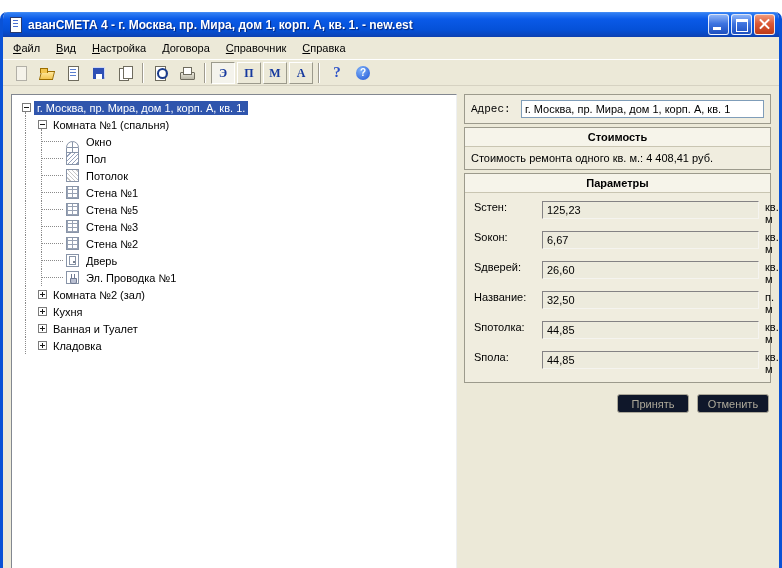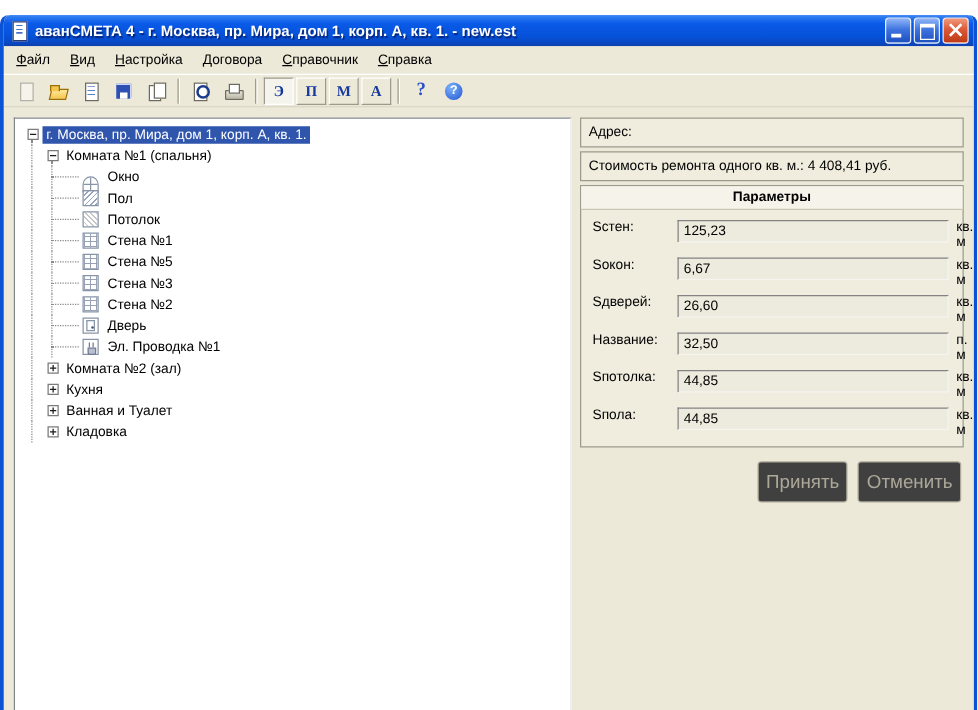--- a/index.html
+++ b/index.html
@@ -92,33 +92,33 @@
   .t-icon.wiring::before{content:'';position:absolute;left:3px;top:6px;width:5px;height:4px;background:#B9BFD1;border:1px solid #707A92;border-radius:0 0 2px 2px;}
   .t-icon.wiring::after{content:'';position:absolute;left:4px;top:2px;width:1px;height:4px;background:#707A92;box-shadow:3px 0 0 #707A92;}
   .t-label{padding:1px 3px;}
   .t-label.selected{background:#2F55AD;color:#fff;}
 
   
   .right-panel{flex:1;display:flex;flex-direction:column;min-width:0;}
   .group{border:1px solid #9C9A8C;background:#F0EDDF;margin-bottom:3px;}
   .group-header{font-weight:bold;text-align:center;padding:3px 0;background:#F6F4EA;border-bottom:1px solid #C9C5B2;}
   .addr-row{display:flex;align-items:center;gap:6px;padding:5px 6px;}
-  .addr-label{width:44px;flex:none;}
+  .addr-label{width:44px;flex:none;font-family:Liberation Mono, monospace;}
   .addr-input{flex:1;height:18px;border:1px solid #7F9DB9;background:#fff;padding:1px 3px;
               font-family:"Liberation Sans",sans-serif;font-size:11px;min-width:0;}
   .cost-text{padding:5px 6px;}
   .params-rows{padding:5px 0 4px 0;}
   .param-row{display:flex;align-items:flex-start;gap:6px;padding:3px 9px;}
   .p-label{width:62px;flex:none;}
   .p-input{width:217px;height:18px;flex:none;border:1px solid;border-color:#848284 #F5F4EF #F5F4EF #848284;
            background:#EDEBDD;padding:1px 4px;font-family:"Liberation Sans",sans-serif;font-size:11px;color:#000;}
   .p-unit{flex:1;}
   .btn-row{display:flex;justify-content:flex-end;gap:8px;padding:8px 2px 0 0;}
-  .xp-btn{min-width:72px;height:33px;background:#404040;border:1px solid #ACA899;border-radius:3px;
-          color:#ACA899;font-family:"Liberation Sans",sans-serif;font-size:15px;cursor:default;}
+  .xp-btn{min-width:72px;height:19px;background:#0f172a;border:1px solid #ACA899;border-radius:3px;
+          color:#ACA899;font-family:"Liberation Sans",sans-serif;font-size:11px;cursor:default;}
 </style>
 </head>
 <body>
 
 <div class="window">
 
   <div class="titlebar">
     <span class="app-icon"></span>
     <span class="title-text">аванСМЕТА 4 - г. Москва, пр. Мира, дом 1, корп. А, кв. 1. - new.est</span>
     <span class="winbtns">
@@ -289,24 +289,26 @@
           </span>
           <span class="t-label">Кладовка</span>
         </div>
       </div>
 
     <div class="right-panel">
 
       <div class="group">
         <div class="addr-row">
           <span class="addr-label">Адрес:</span>
+          <input class="addr-input" value="г. Москва, пр. Мира, дом 1, корп. А, кв. 1" style="">
         </div>
       </div>
 
       <div class="group">
+        <div class="group-header">Стоимость</div>
         <div class="cost-text">Стоимость ремонта одного кв. м.: 4 408,41 руб.</div>
       </div>
 
       <div class="group">
         <div class="group-header">Параметры</div>
         <div class="params-rows" id="params-rows">
             <div class="param-row">
               <span class="p-label">Sстен:</span>
               <input class="p-input" value="125,23" readonly="readonly" style="">
               <span class="p-unit">кв. м</span>

